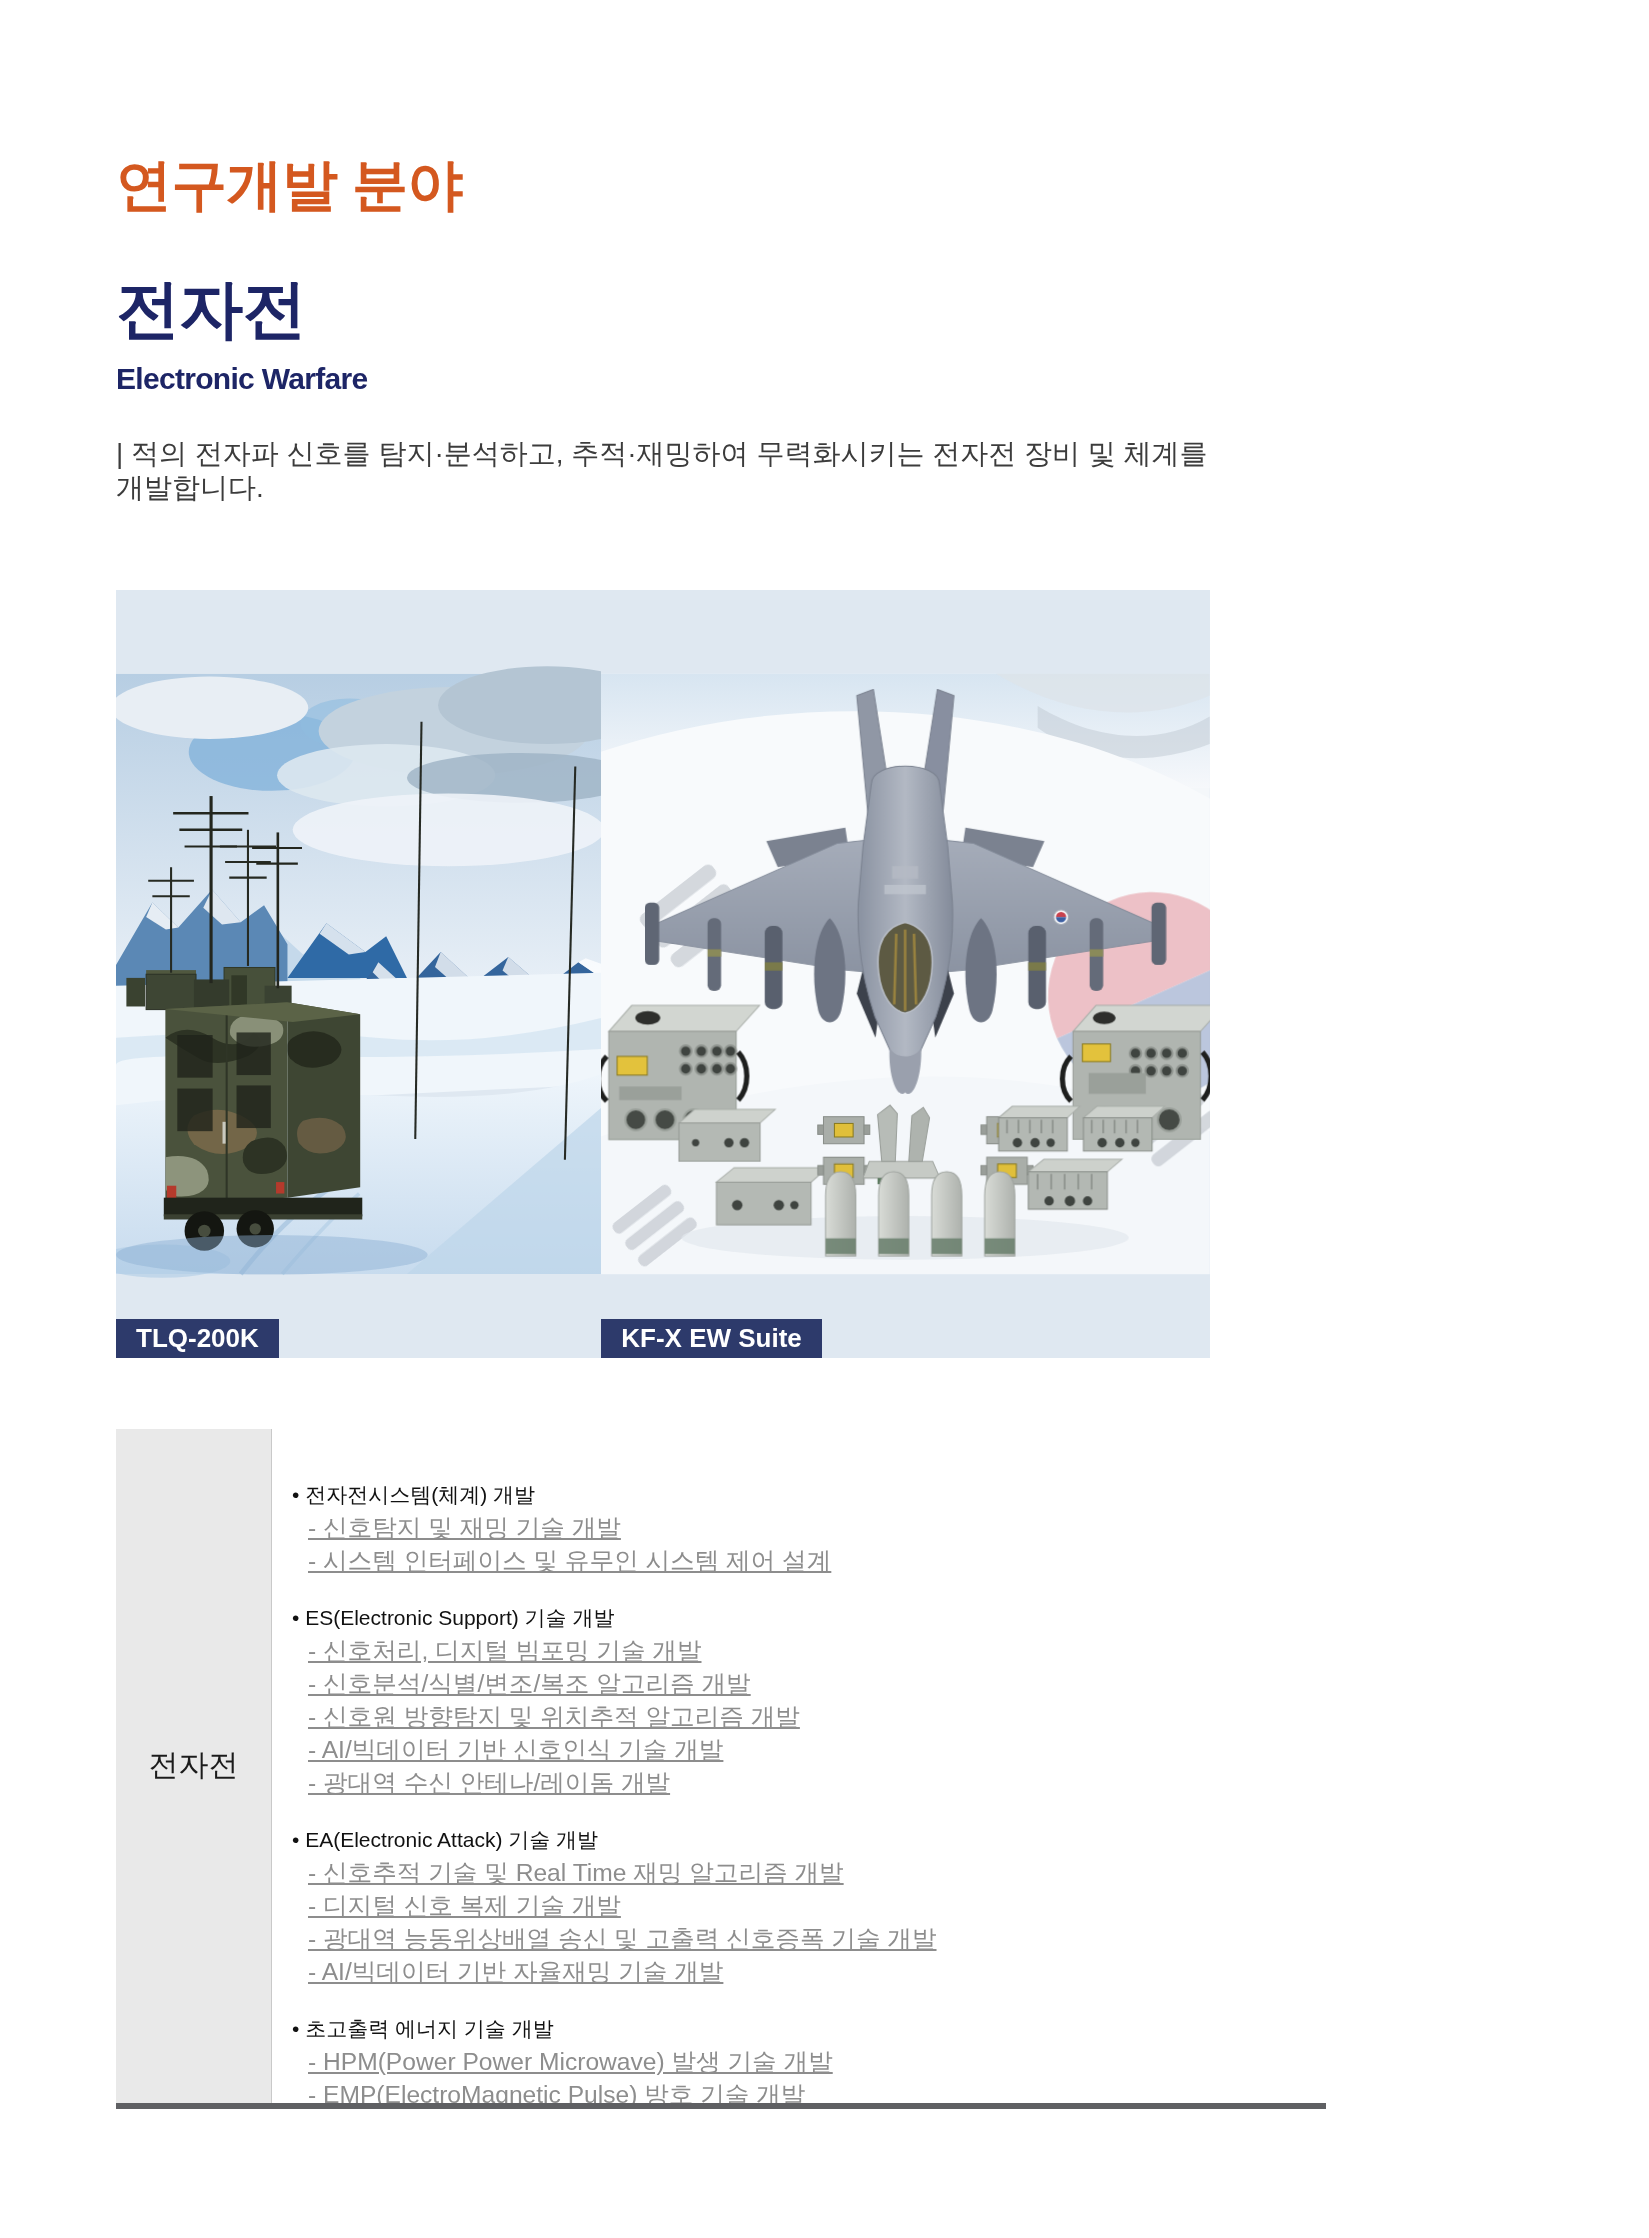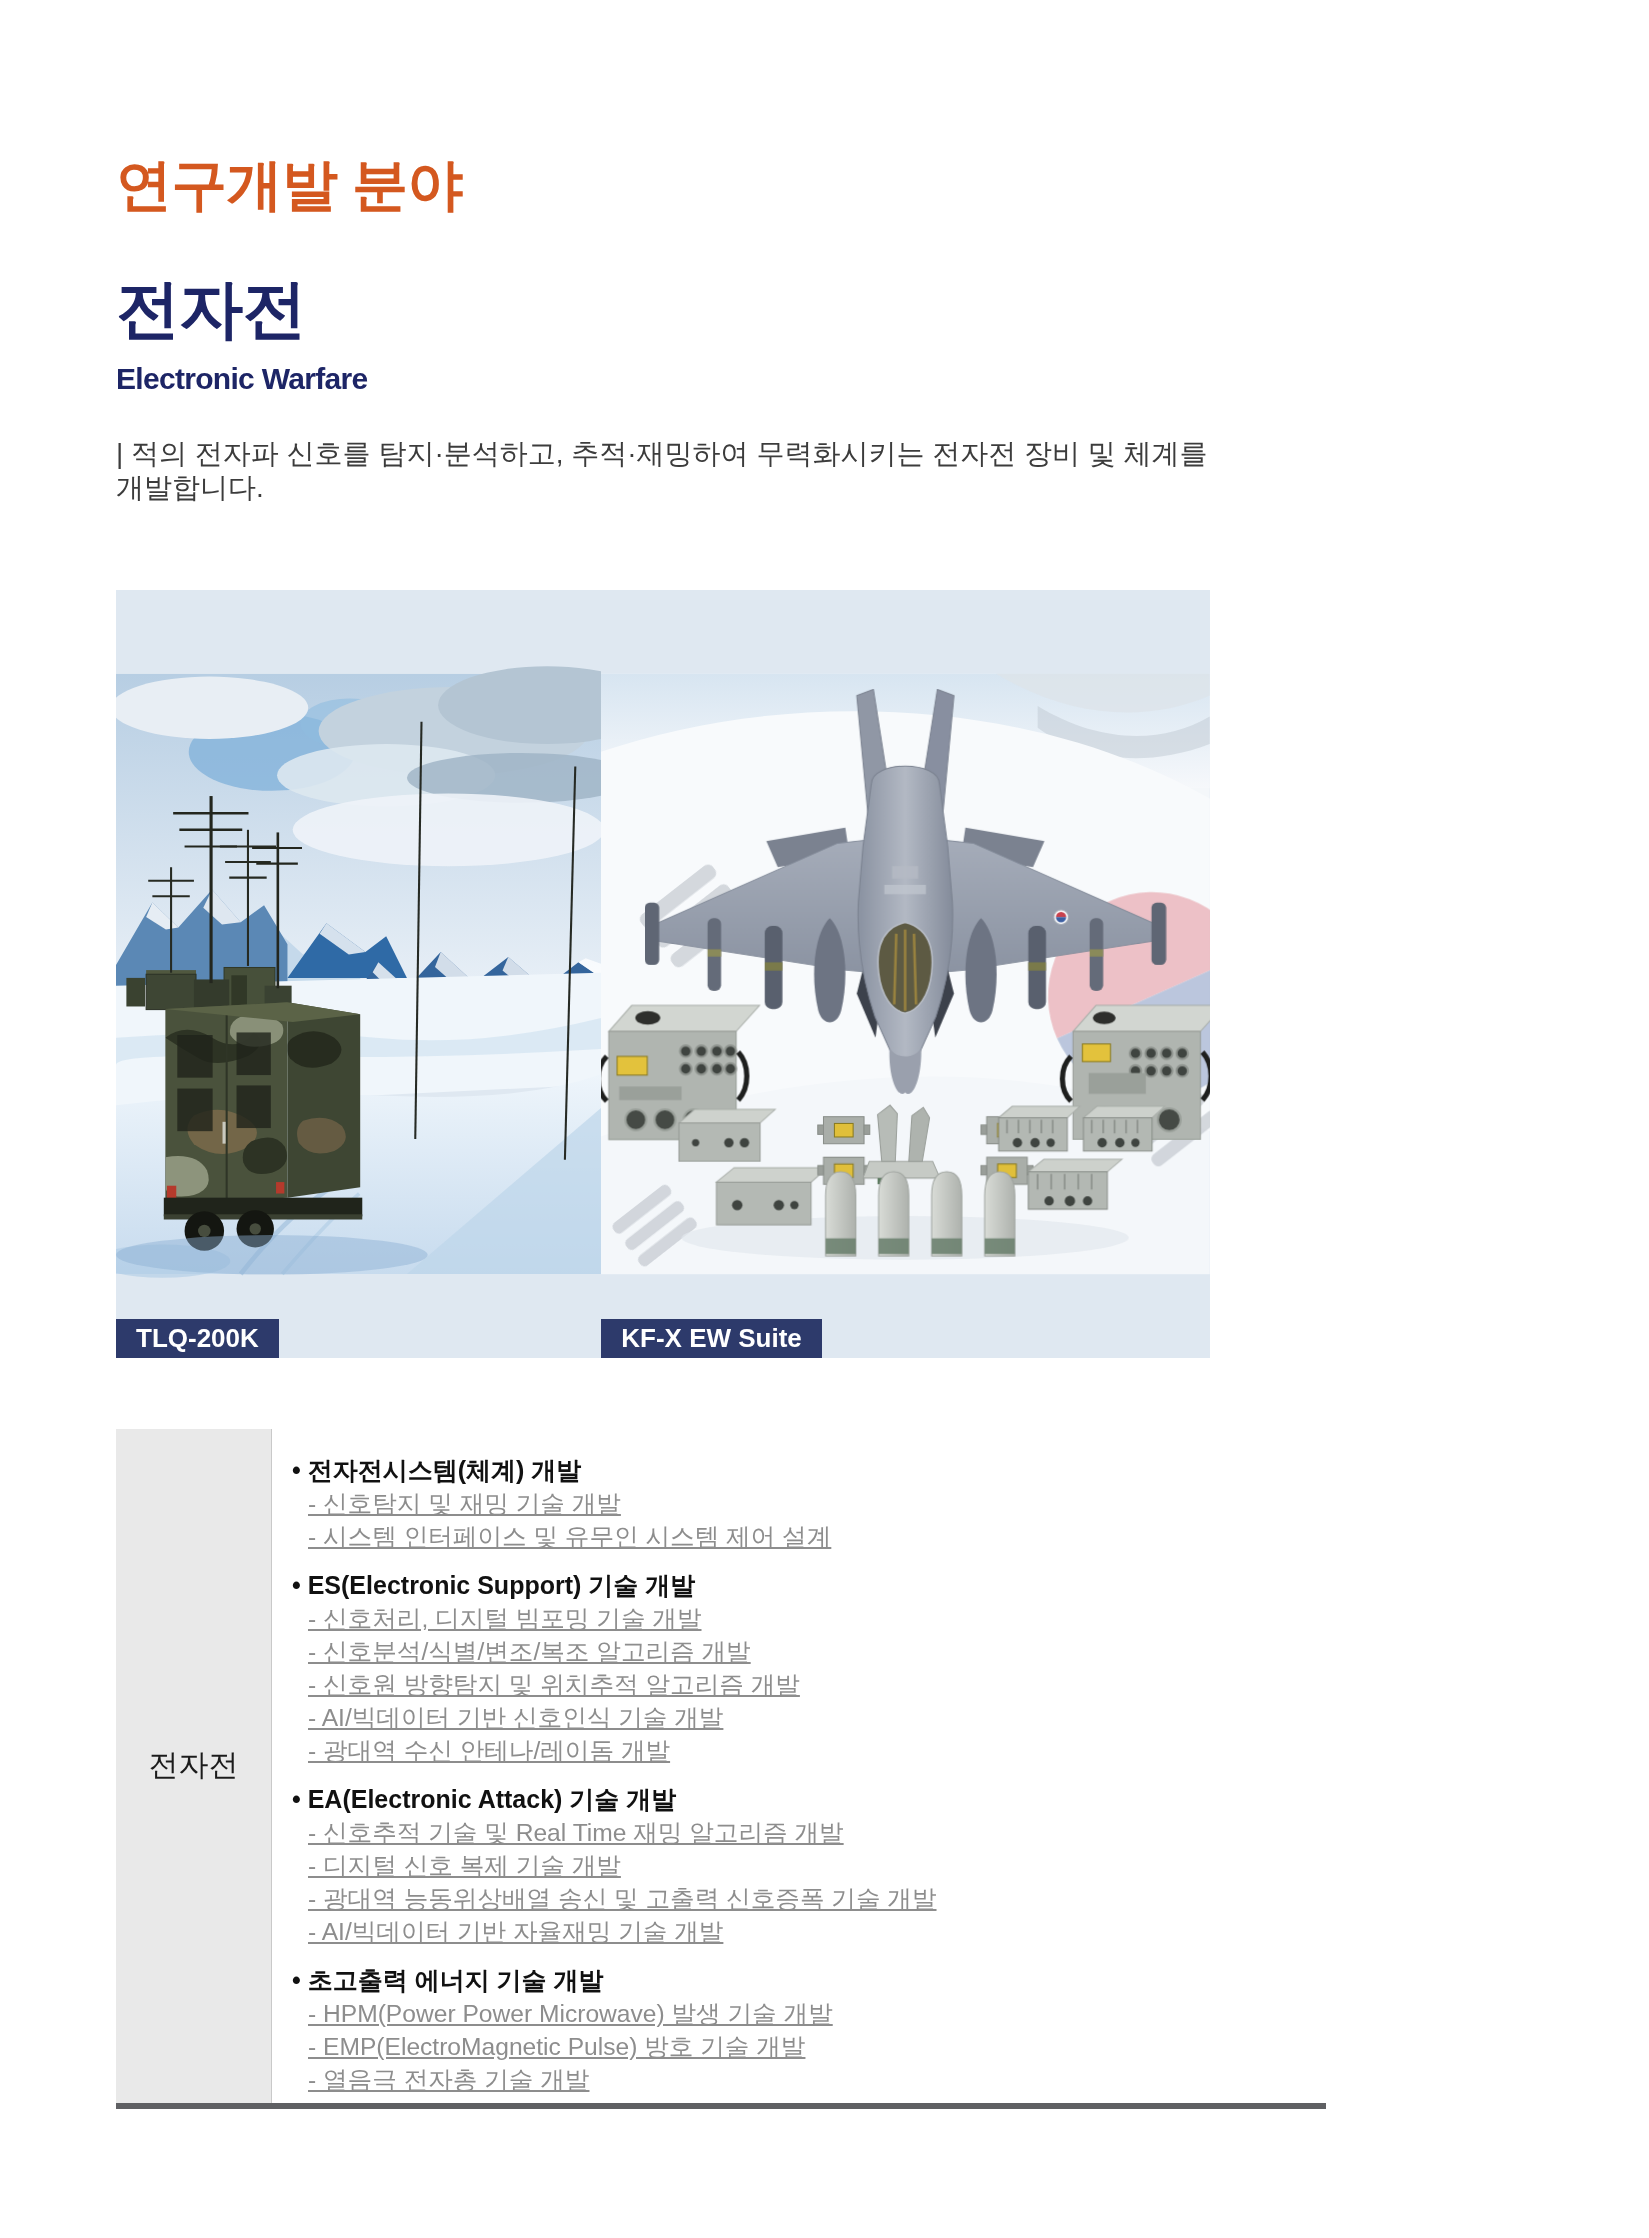--- a/index.html
+++ b/index.html
@@ -67,21 +67,21 @@
     padding:25px 0 0 20px;
     box-sizing:border-box;overflow:hidden;
   }
   .cell-location{
     border-left:1.3px solid #c9c9c9;
     display:flex;align-items:center;justify-content:center;
     font-size:24.6px;color:#2d2d2d;font-weight:400;
   }
   .section + .section{margin-top:16px;}
   .sec-title{
-    font-size:25px;line-height:33px;font-weight:700;color:#111111;
+    font-size:21px;line-height:33px;font-weight:400;color:#111111;margin-top:24px;
   }
   .sec-item{
     font-size:24.6px;line-height:33px;font-weight:400;color:#8d8d8d;
     margin-left:16px;
     text-decoration:underline;
   }
 </style>
 </head>
 <body>
 

